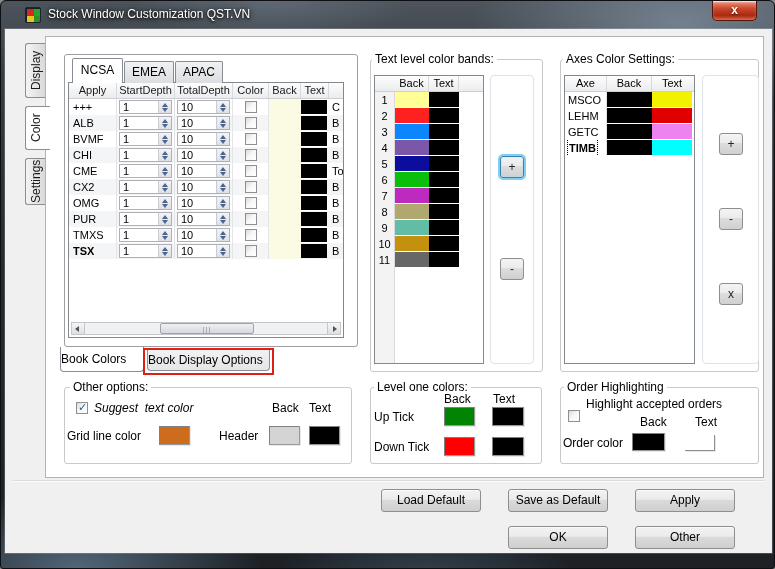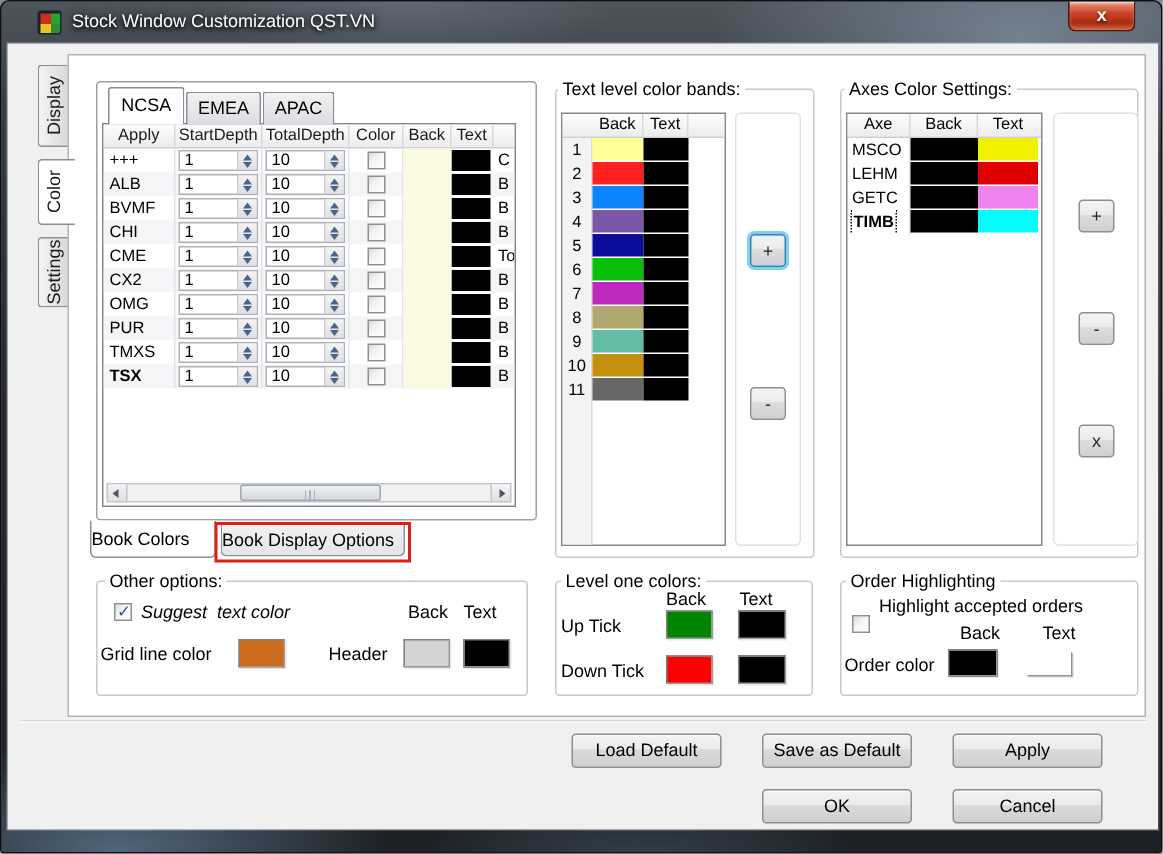--- a/index.html
+++ b/index.html
@@ -671,15 +671,15 @@
       <div class="opt-label" style="left:517px;top:399px;">Order color</div>
       <div class="cswatch" id="order-back-swatch" style="left: 586px; top: 396px; width: 33px; height: 18px; background: rgb(0, 0, 0);"></div>
       <div class="cswatch open" id="order-text-swatch" style="left: 639px; top: 398px; width: 30px; height: 16px; background: rgb(255, 255, 255);"></div>
     </div>
 
     <div class="footer-sep"></div>
     <div class="push-btn" style="left:376px;top:460px;">Load Default</div>
     <div class="push-btn" style="left:503px;top:460px;">Save as Default</div>
     <div class="push-btn" style="left:503px;top:497px;">OK</div>
     <div class="push-btn" style="left:630px;top:460px;">Apply</div>
-    <div class="push-btn" style="left:630px;top:497px;">Cancel</div>
+    <div class="push-btn" style="left:630px;top:497px;">Other</div>
   </div>
 </div>
 
 </body></html>

